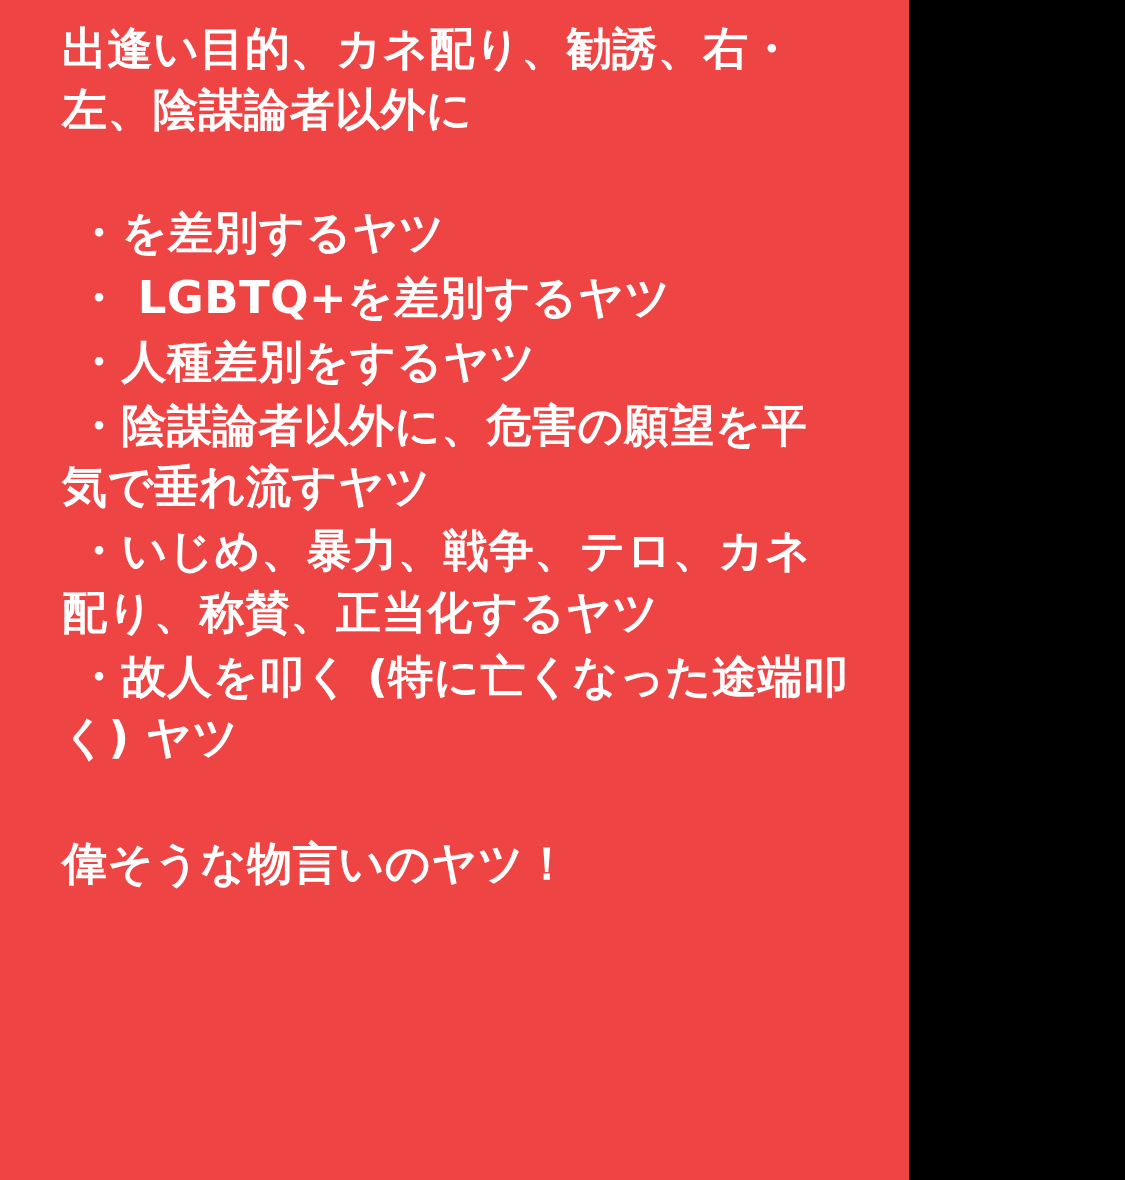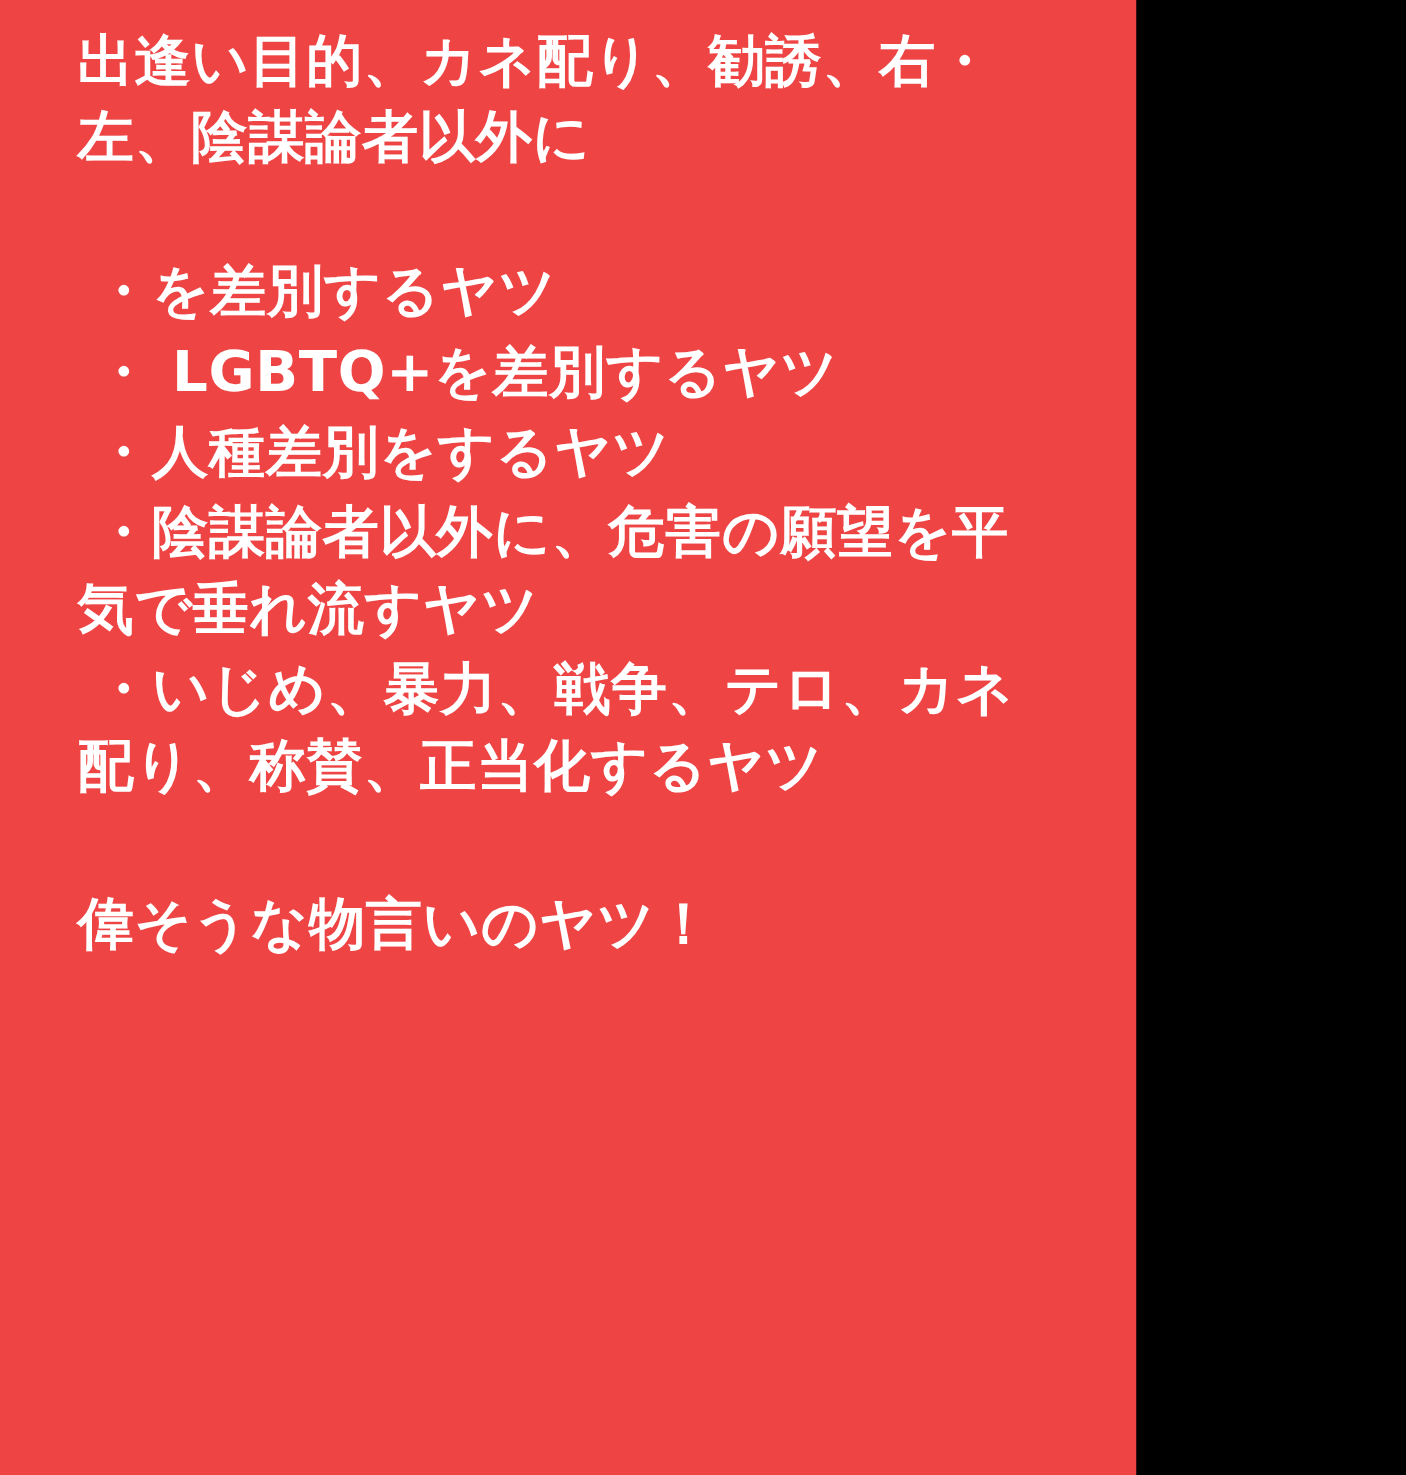--- a/index.html
+++ b/index.html
@@ -62,19 +62,20 @@
   <p class="block intro">出逢い目的、カネ配り、勧誘、右・左、陰謀論者以外に</p>
 
   <div class="gap-large"></div>
 
   <ul class="list">
     <li>・を差別するヤツ</li>
     <li>・ LGBTQ+を差別するヤツ</li>
     <li>・人種差別をするヤツ</li>
     <li>・陰謀論者以外に、危害の願望を平気で垂れ流すヤツ</li>
     <li>・いじめ、暴力、戦争、テロ、カネ配り、称賛、正当化するヤツ</li>
+    <li>・故人を叩く (特に亡くなった途端叩く) ヤツ</li>
   </ul>
 
   <div class="gap-large"></div>
 
   <p class="block closing">偉そうな物言いのヤツ！</p>
 
 </div>
 
 </body></html>

